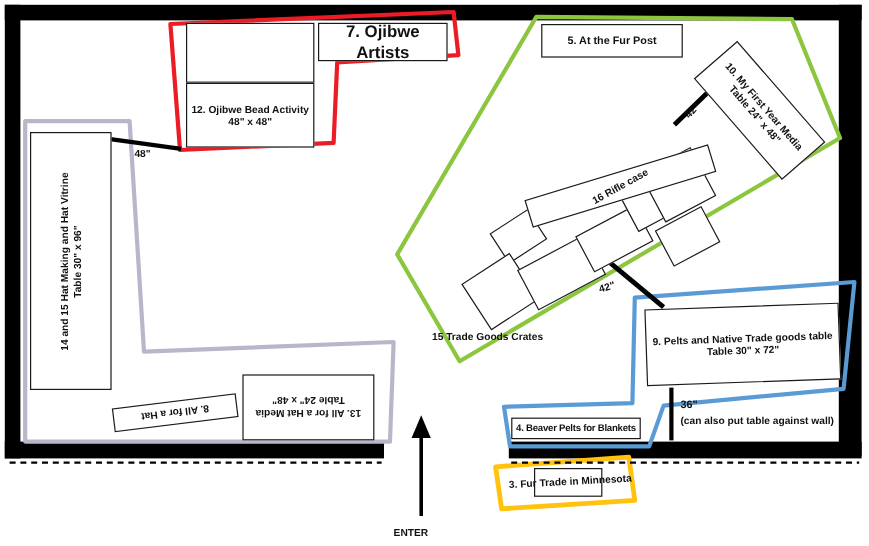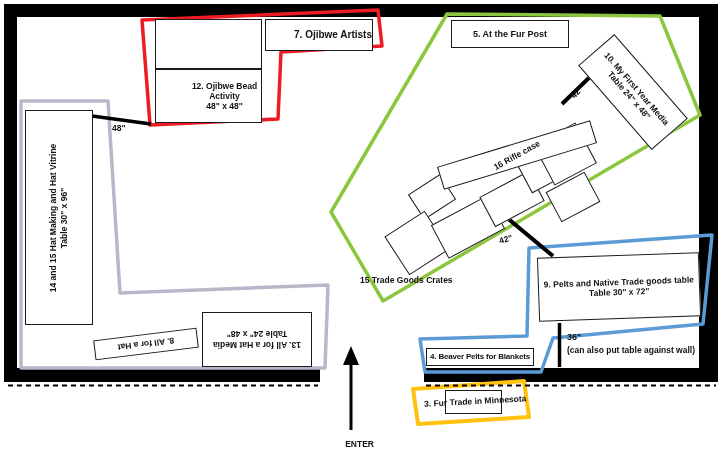--- a/index.html
+++ b/index.html
@@ -53,25 +53,25 @@
   </div>
   <div class="box" style="left:94px;top:334px;width:104px;height:20px;font-size:8.5px;transform:rotate(173deg);">
     <div>8. All for a Hat</div>
   </div>
   <div class="box" style="left:202px;top:312px;width:110px;height:55px;font-size:8.5px;transform:rotate(180deg);">
     <div>13. All for a Hat Media</div>
     <div>Table 24" x 48"</div>
   </div>
 
   <div class="box" style="left:155px;top:19px;width:107px;height:50px;"></div>
-  <div class="box" style="left:155px;top:69px;width:107px;height:54px;font-size:8.5px;padding-left:32px;">
+  <div class="box" style="left:155px;top:69px;width:107px;height:54px;font-size:8.5px;">
     <div>12. Ojibwe Bead Activity</div>
     <div>48" x 48"</div>
   </div>
-  <div class="box" style="left:265px;top:19px;width:108px;height:32px;font-size:10px;border-width:1.6px;align-items:flex-end;">
+  <div class="box" style="left:265px;top:19px;width:108px;height:32px;font-size:14px;border-width:1.6px;align-items:flex-end;">
     <div>7. Ojibwe Artists</div>
   </div>
 
   <div class="box" style="left:451px;top:20px;width:118px;height:28px;font-size:9px;border-width:1.6px;">
     <div>5. At the Fur Post</div>
   </div>
   <div class="box" style="left:577px;top:68px;width:112px;height:48px;font-size:8.5px;transform:rotate(49deg);border-width:1.5px;">
     <div>10. My First Year Media</div>
     <div>Table 24" x 48"</div>
   </div>
@@ -98,15 +98,15 @@
   <div class="lbl" style="left:567px;top:332px;font-size:9px;">36"</div>
   <div class="lbl" style="left:567px;top:345px;font-size:8.5px;">(can also put table against wall)</div>
 
   <div class="box nb" style="left:445px;top:390px;width:57px;height:24px;border:1.5px solid #1a1a1a;background:transparent;"></div>
   <div class="lbl" style="left:424px;top:396px;font-size:8.5px;transform:rotate(-3deg);">3. Fur Trade in Minnesota</div>
 
   <div class="lbl" style="left:112px;top:123px;font-size:8.5px;">48"</div>
   <div class="lbl" style="left:570px;top:87px;font-size:8.5px;transform:rotate(-48deg);">42"</div>
   <div class="lbl" style="left:499px;top:234px;font-size:8.5px;transform:rotate(-16deg);">42"</div>
 
-  <div class="lbl" style="left:328px;top:439px;width:46px;text-align:right;font-size:8.5px;">ENTER</div>
+  <div class="lbl" style="left:328px;top:439px;width:46px;text-align:left;font-size:8.5px;">ENTER</div>
 
 </div>
 
 </body></html>

